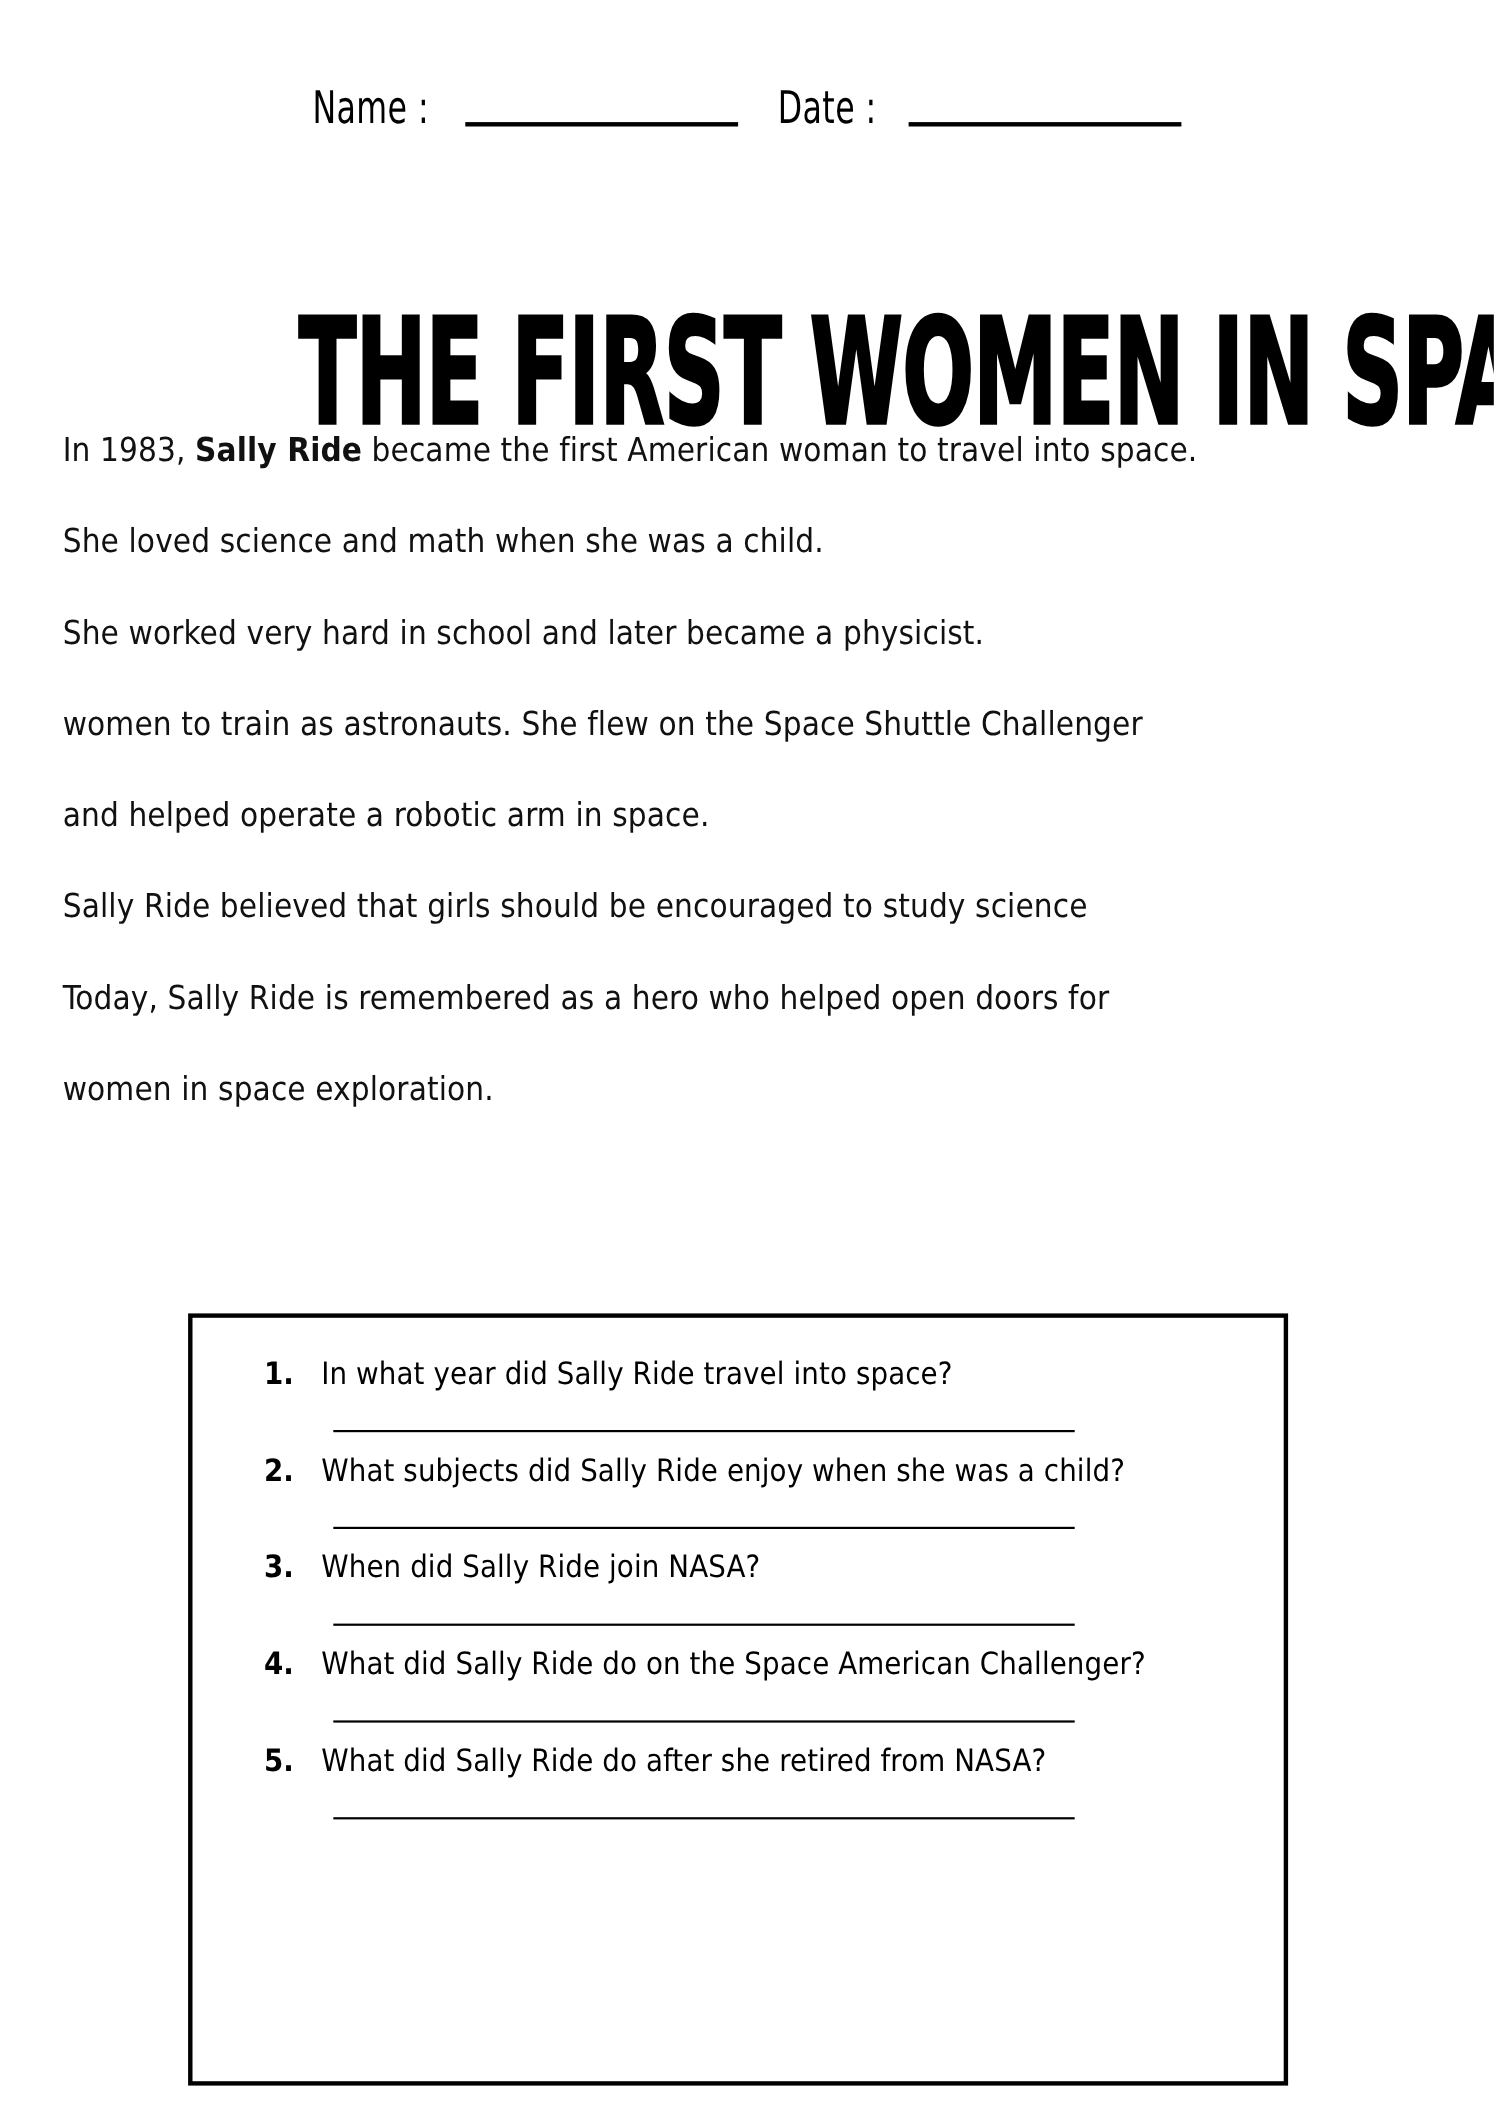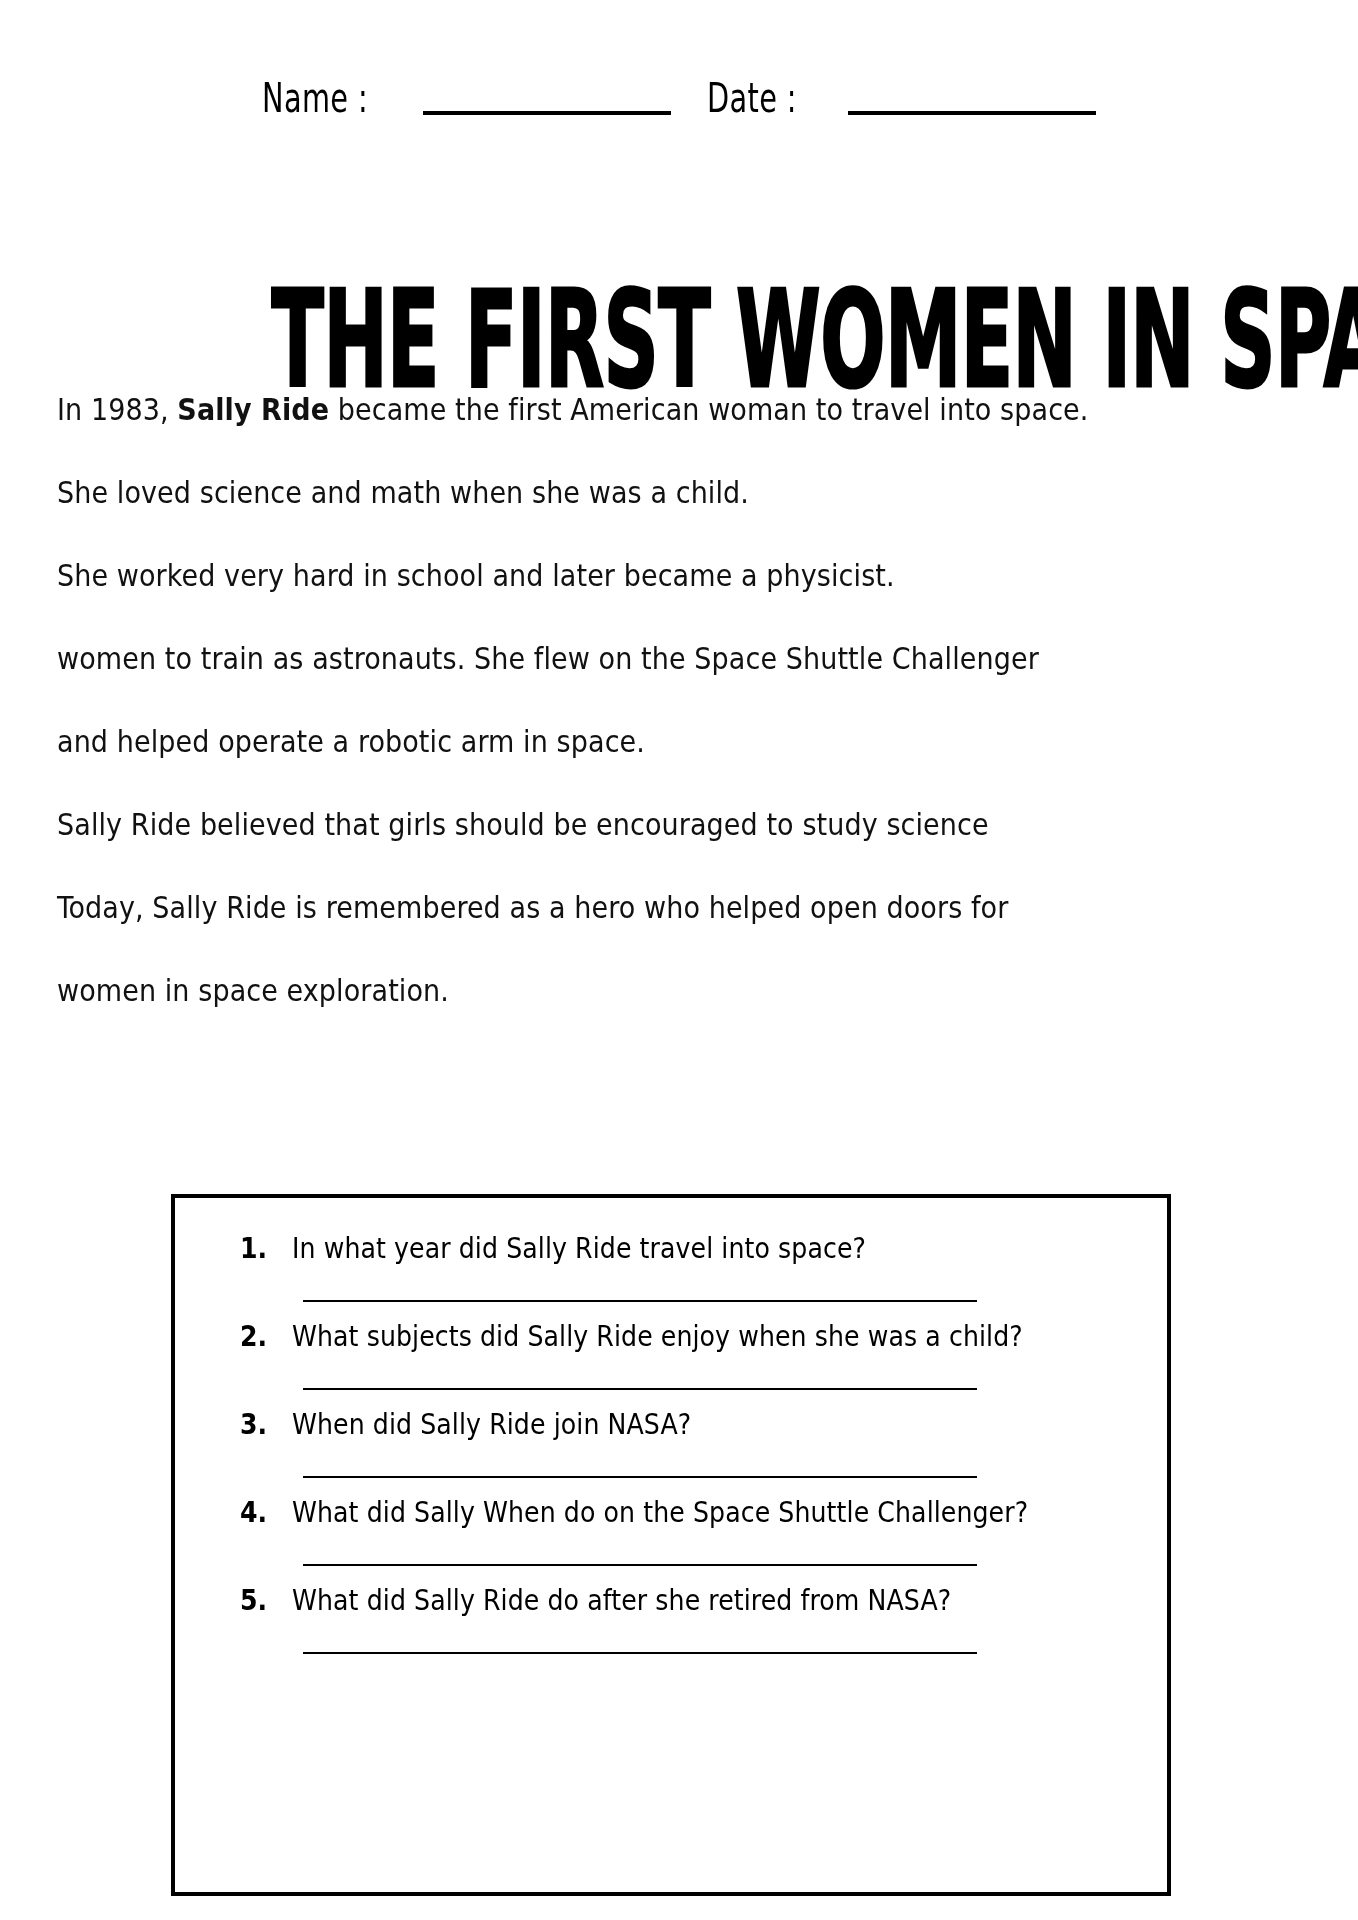--- a/index.html
+++ b/index.html
@@ -29,21 +29,21 @@
     left: 0;
     right: 0;
     display: flex;
     justify-content: center;
     align-items: flex-end;
     gap: 36px;
   }
   .field {
     display: flex;
     align-items: flex-end;
-    gap: 25px;
+    gap: 3px;
   }
   .field-label {
     font-family: "Liberation Sans Narrow", "DejaVu Sans Condensed", "Liberation Sans", sans-serif;
     font-size: 41px;
     font-weight: 400;
     line-height: 1;
     letter-spacing: 0.5px;
     transform: scaleX(0.78);
     transform-origin: left bottom;
     white-space: nowrap;
@@ -198,21 +198,21 @@
         <li class="q-item">
           <div class="q-row">
             <span class="q-num">3.</span>
             <span class="q-text">When did Sally Ride join NASA?</span>
           </div>
           <div class="answer-line"></div>
         </li>
         <li class="q-item">
           <div class="q-row">
             <span class="q-num">4.</span>
-            <span class="q-text">What did Sally When do on the Space Shuttle Challenger?</span>
+            <span class="q-text">What did Sally Ride do on the Space American Challenger?</span>
           </div>
           <div class="answer-line"></div>
         </li>
         <li class="q-item">
           <div class="q-row">
             <span class="q-num">5.</span>
             <span class="q-text">What did Sally Ride do after she retired from NASA?</span>
           </div>
           <div class="answer-line"></div>
         </li>

